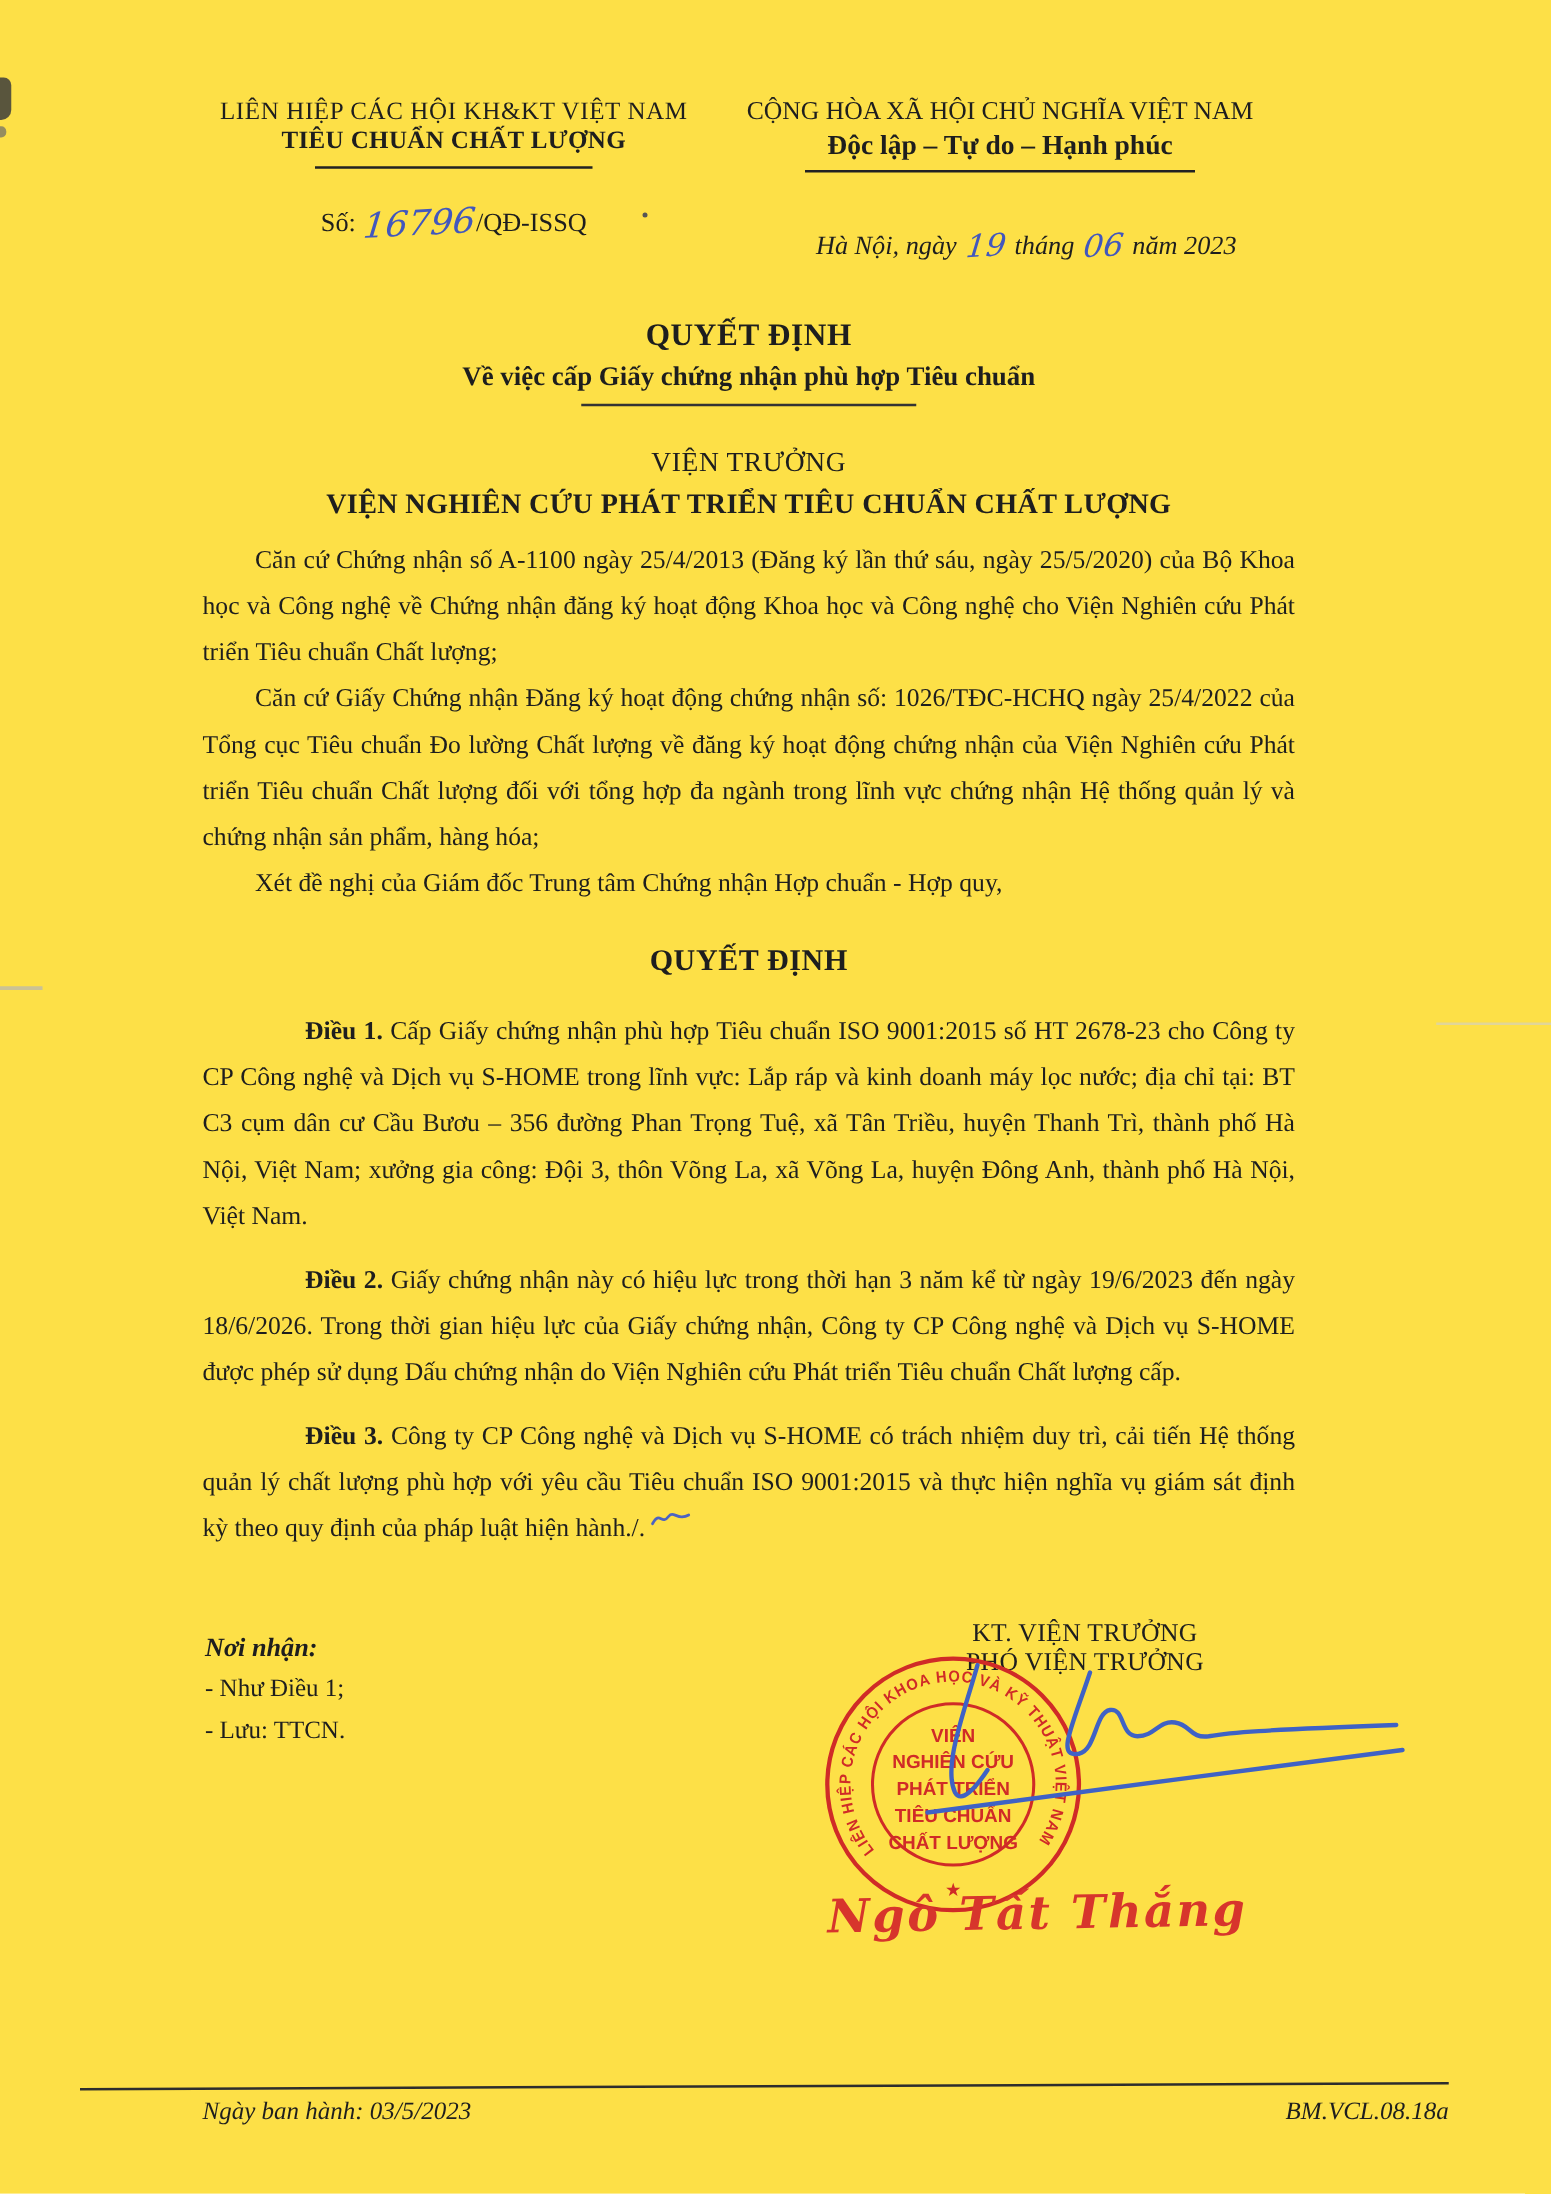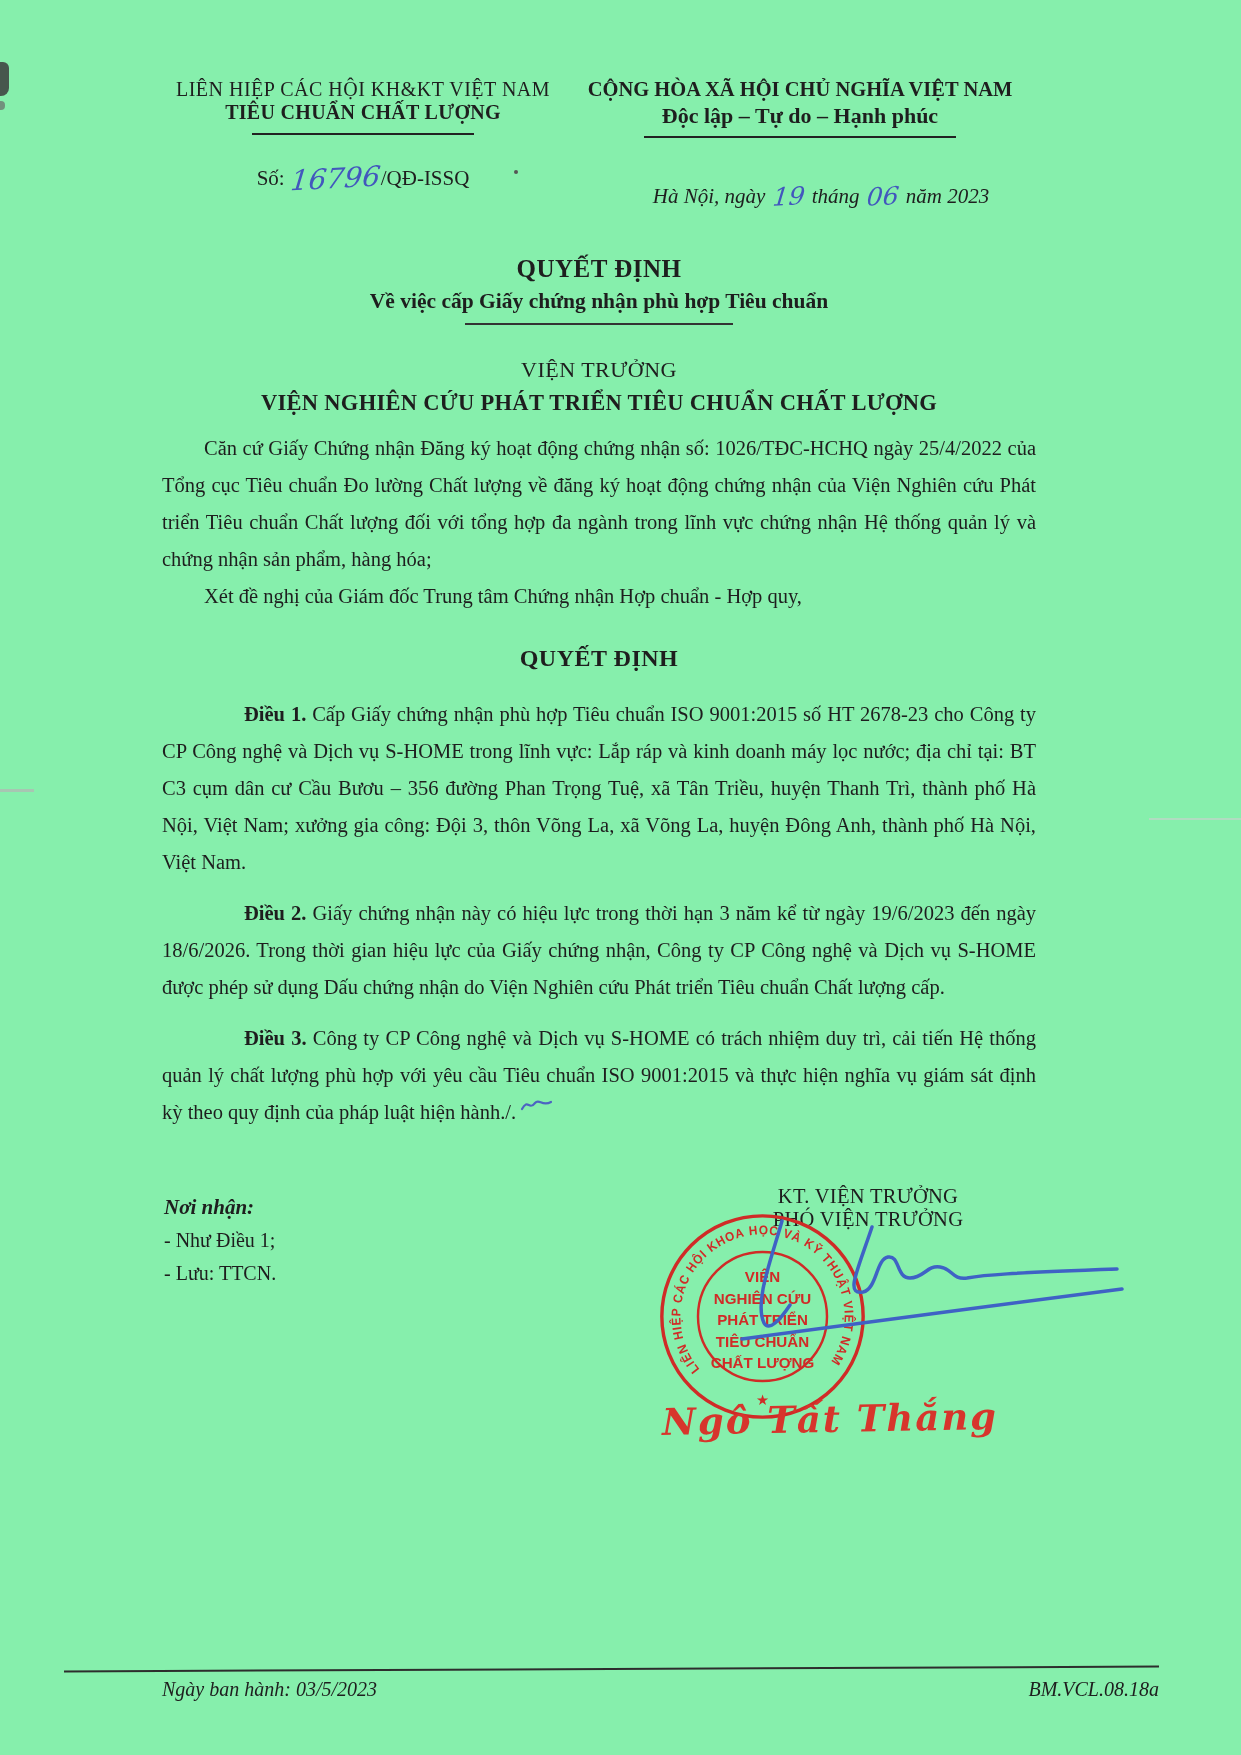--- a/index.html
+++ b/index.html
@@ -1,31 +1,31 @@
 <!DOCTYPE html>
 <html><head>
 <meta charset="utf-8">
 <style>
   html,body { margin:0; padding:0; background:#ffffff; }
   .page {
     position:relative; width:1241px; height:1755px; margin:0 auto;
-    background:#86efac; overflow:hidden;
+    background:#fde047; overflow:hidden;
     font-family:"Liberation Serif", serif; color:#1e1e1e;
   }
   .content { padding:78px 205px 0 162px; }
 
   
   .hdr { display:flex; }
   .hdr-left  { width:46%; text-align:center; }
   .hdr-right { width:54%; text-align:center; }
   .hdr-left .l1 { font-size:20px; letter-spacing:.5px; white-space:nowrap; }
   .hdr-left .l2, .hdr-left .l3 { font-size:20px; font-weight:bold; letter-spacing:.3px; }
   .hdr-rule-left { width:222px; height:0; border-top:2.5px solid #222; margin:9px auto 0; }
   .doc-no { margin-top:27px; font-size:21px; white-space:nowrap; }
-  .hdr-right .m1 { font-size:20.5px; font-weight:bold; white-space:nowrap; }
+  .hdr-right .m1 { font-size:20.5px; font-weight:normal; white-space:nowrap; }
   .hdr-right .m2 { font-size:22px; font-weight:bold; margin-top:2px; }
   .hdr-rule-right { width:312px; height:0; border-top:2.5px solid #222; margin:7px auto 0; }
   .date-line { margin-top:44px; font-size:21px; font-style:italic; padding-left:42px; white-space:nowrap; }
 
   .hand {
     display:inline-block; font-family:"DejaVu Serif", serif; font-style:italic;
     color:#4257bd; transform:skewX(-9deg) rotate(-3deg); line-height:1;
   }
   .hand-no  { font-size:28px; margin:0 1px -3px 6px; position:relative; top:3px; }
   .hand-d   { font-size:25px; margin:0 2px; position:relative; top:2px; }
@@ -120,20 +120,21 @@
       <div class="title-sub">Về việc cấp Giấy chứng nhận phù hợp Tiêu chuẩn</div>
       <div class="title-rule"></div>
     </div>
 
     <div class="authority">
       <div class="auth-1">VIỆN TRƯỞNG</div>
       <div class="auth-2">VIỆN NGHIÊN CỨU PHÁT TRIỂN TIÊU CHUẨN CHẤT LƯỢNG</div>
     </div>
 
     <div class="preamble">
+      <p class="para">Căn cứ Chứng nhận số A-1100 ngày 25/4/2013 (Đăng ký lần thứ sáu, ngày 25/5/2020) của Bộ Khoa học và Công nghệ về Chứng nhận đăng ký hoạt động Khoa học và Công nghệ cho Viện Nghiên cứu Phát triển Tiêu chuẩn Chất lượng;</p>
       <p class="para">Căn cứ Giấy Chứng nhận Đăng ký hoạt động chứng nhận số: 1026/TĐC-HCHQ ngày 25/4/2022 của Tổng cục Tiêu chuẩn Đo lường Chất lượng về đăng ký hoạt động chứng nhận của Viện Nghiên cứu Phát triển Tiêu chuẩn Chất lượng đối với tổng hợp đa ngành trong lĩnh vực chứng nhận Hệ thống quản lý và chứng nhận sản phẩm, hàng hóa;</p>
       <p class="para">Xét đề nghị của Giám đốc Trung tâm Chứng nhận Hợp chuẩn - Hợp quy,</p>
     </div>
 
     <div class="decision-heading">QUYẾT ĐỊNH</div>
 
     <p class="para article"><span class="art-label">Điều 1.</span><span> Cấp Giấy chứng nhận phù hợp Tiêu chuẩn ISO 9001:2015 số HT 2678-23 cho Công ty CP Công nghệ và Dịch vụ S-HOME trong lĩnh vực: Lắp ráp và kinh doanh máy lọc nước; địa chỉ tại: BT C3 cụm dân cư Cầu Bươu – 356 đường Phan Trọng Tuệ, xã Tân Triều, huyện Thanh Trì, thành phố Hà Nội, Việt Nam; xưởng gia công: Đội 3, thôn Võng La, xã Võng La, huyện Đông Anh, thành phố Hà Nội, Việt Nam.</span></p>
 
     <p class="para article"><span class="art-label">Điều 2.</span><span> Giấy chứng nhận này có hiệu lực trong thời hạn 3 năm kể từ ngày 19/6/2023 đến ngày 18/6/2026. Trong thời gian hiệu lực của Giấy chứng nhận, Công ty CP Công nghệ và Dịch vụ S-HOME được phép sử dụng Dấu chứng nhận do Viện Nghiên cứu Phát triển Tiêu chuẩn Chất lượng cấp.</span></p>
 

